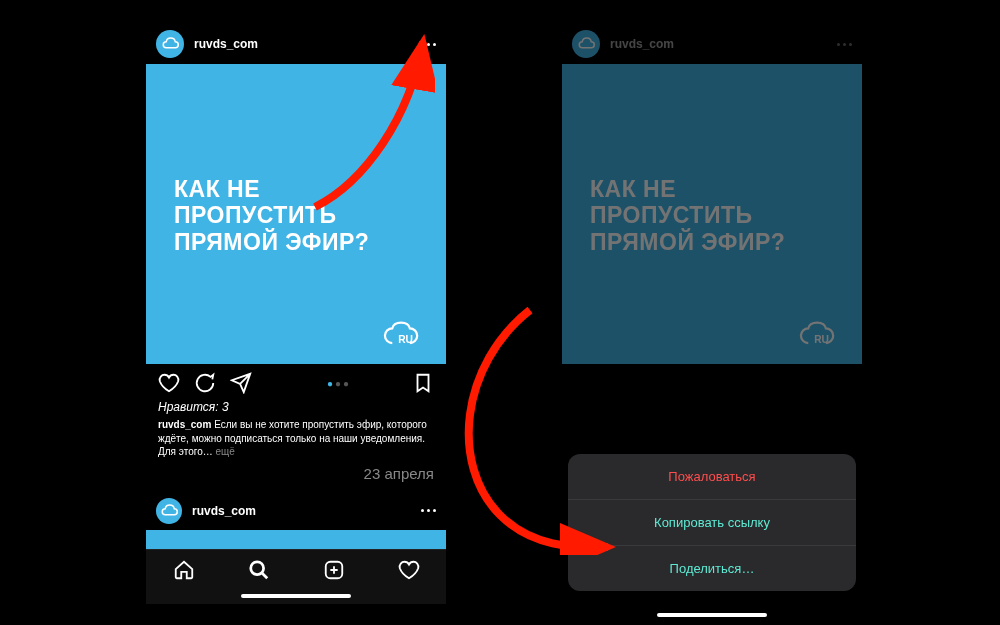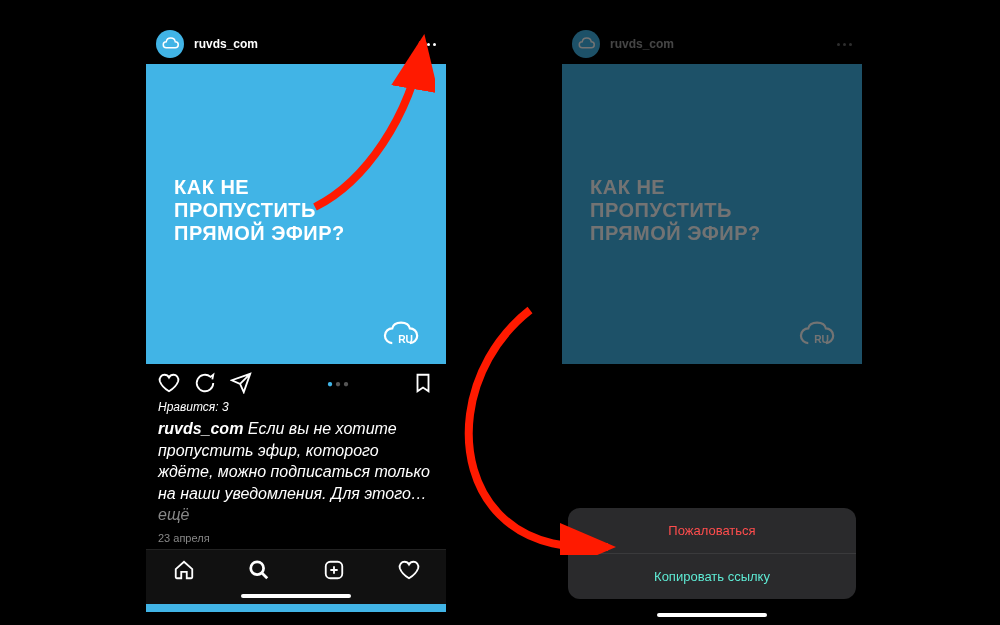--- a/index.html
+++ b/index.html
@@ -42,21 +42,21 @@
   
   .post-image {
     width:300px; height:300px;
     background:#41b4e6;
     position:relative;
   }
   .post-image .headline {
     position:absolute; left:28px; top:112px;
     color:#fff;
     font-weight:800;
-    font-size:20px;
+    font-size:23px;
     line-height:1.15;
     letter-spacing:0.5px;
   }
   .ru-logo {
     position:absolute; right:20px; bottom:15px;
   }
   .ru-logo svg { width:44px; height:28px; }
 
   
   .actions {
@@ -66,24 +66,24 @@
   .actions .icon { width:22px; height:22px; margin-right:14px; }
   .actions .right { margin-left:auto; margin-right:0; }
   .dots-carousel {
     flex:1; text-align:center; font-size:10px; letter-spacing:2px;
     color:#41b4e6;
   }
   .dots-carousel .off { color:#555; }
 
   
   .meta { padding:2px 12px; font-size:12px; color:#fff;font-style:italic; }
-  .caption { padding:2px 12px; font-size:16px; color:#fff; line-height:1.35;font-style:italic; }
+  .caption { padding:2px 12px; font-size:10px; color:#fff; line-height:1.35; }
   .caption .user { font-weight:600; }
   .caption .more { color:#888; }
-  .date { padding:4px 12px 10px 12px; font-size:11px; color:#888; }
+  .date { padding:4px 12px 10px 12px; font-size:15px; color:#888;text-align:right; }
 
   
   .next-post-head .avatar { width:26px; height:26px; }
   .next-img-peek { width:300px; height:20px; background:#41b4e6; }
 
   
   .bottom-nav {
     position:absolute; left:0; bottom:0; width:300px;
     background:#111;
     border-top:1px solid #222;
@@ -111,21 +111,21 @@
   .sheet {
     position:absolute;
     left:568px; width:288px;
     bottom:26px;
     z-index:5;
   }
   .sheet-block {
     background:#2a2a2c;
     border-radius:12px;
     overflow:hidden;
-    margin-bottom:0;
+    margin-bottom:8px;
   }
   .sheet-item {
     text-align:center;
     font-size:13px;
     padding:15px 6px;
     color:#5eead4;
     border-top:1px solid rgba(255,255,255,0.08);
   }
   .sheet-item:first-child { border-top:none; }
   .sheet-item.danger { color:#ff4d4d; }
@@ -274,20 +274,21 @@
     </div>
   </div>
 </div>
 
 <div class="dim-layer"></div>
 
 <div class="sheet">
   <div class="sheet-block">
     <div class="sheet-item danger">Пожаловаться</div>
     <div class="sheet-item">Копировать ссылку</div>
+    <div class="sheet-item">Поделиться…</div>
   </div>
 </div>
 <div class="right-home-ind"></div>
 
 <svg id="arrow1" class="arrow-svg" viewBox="0 0 130 180">
   <defs>
     <marker id="ah1" markerWidth="8" markerHeight="8" refX="6" refY="3" orient="auto">
       <path d="M0,0 L7,3 L0,6 z" fill="#ff1a00"></path>
     </marker>
   </defs>

